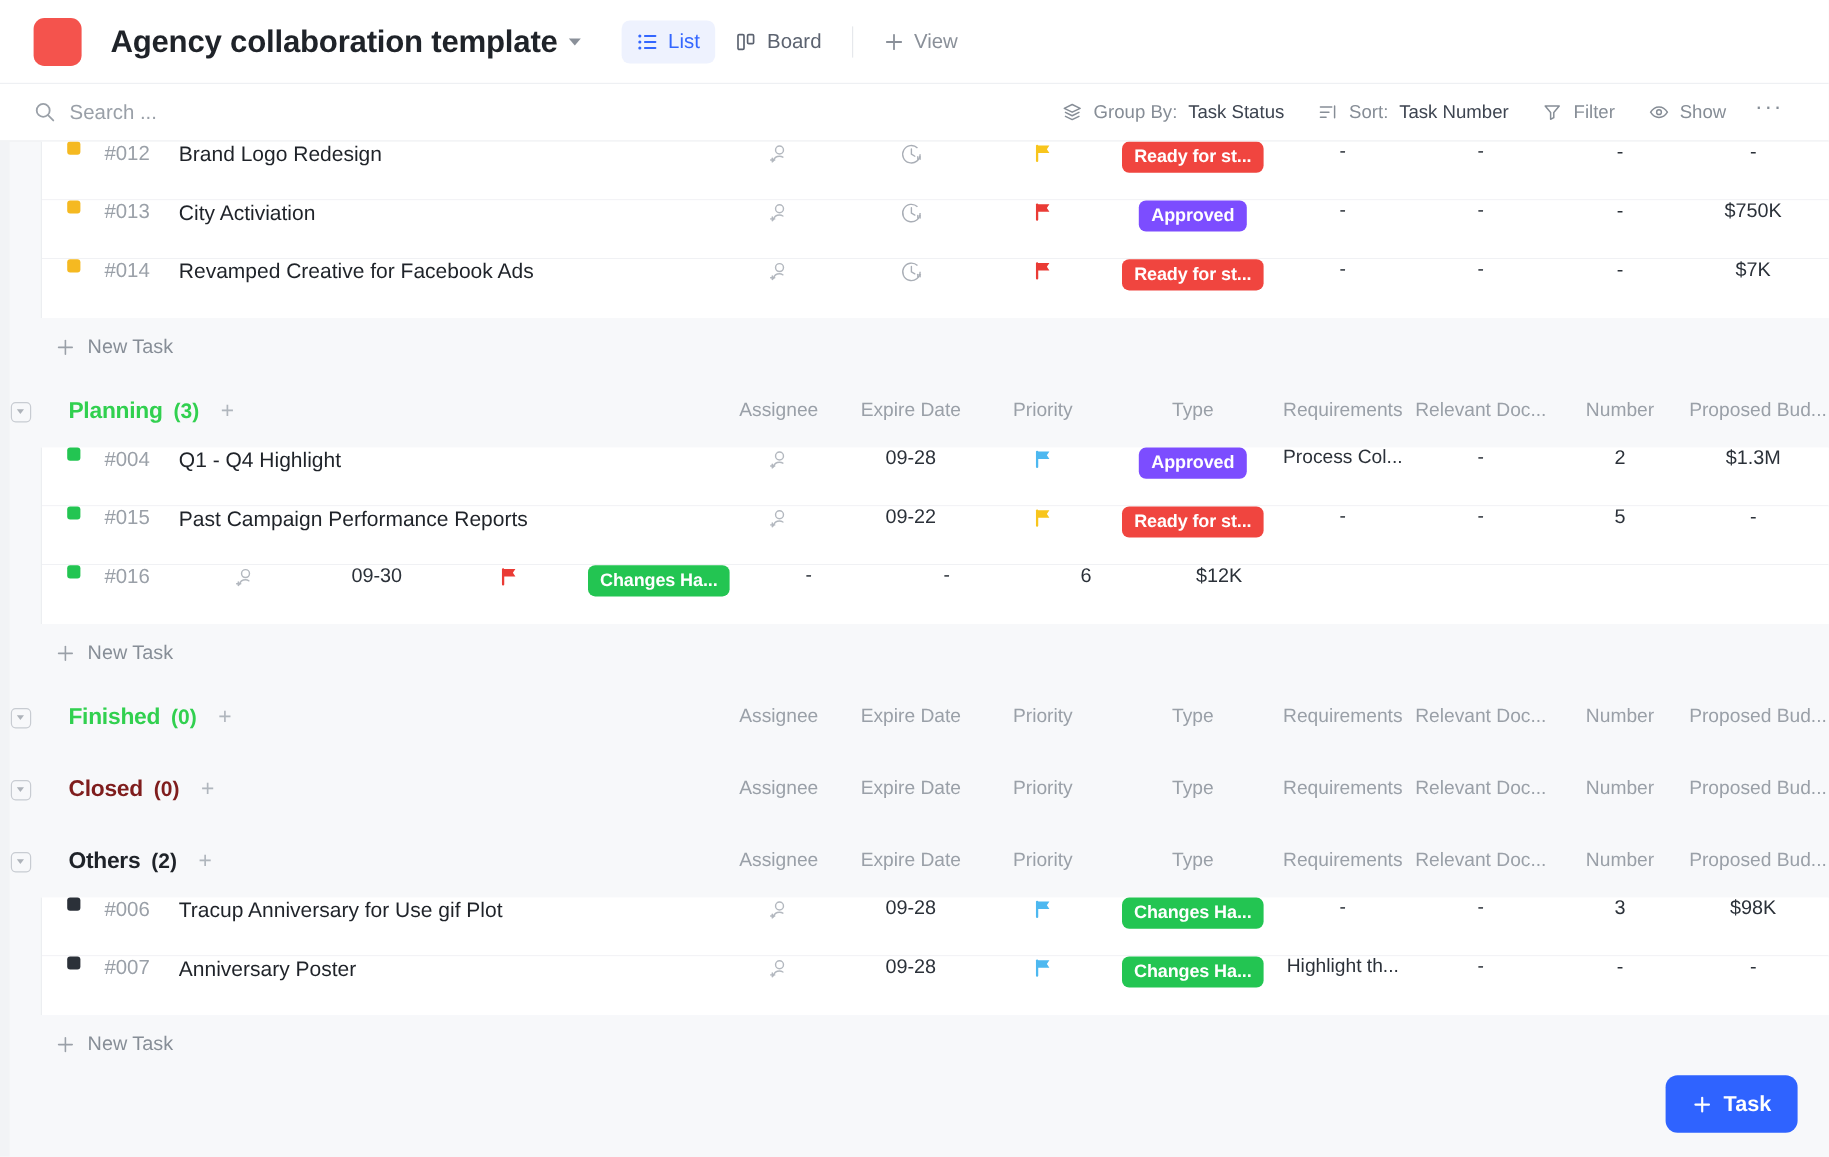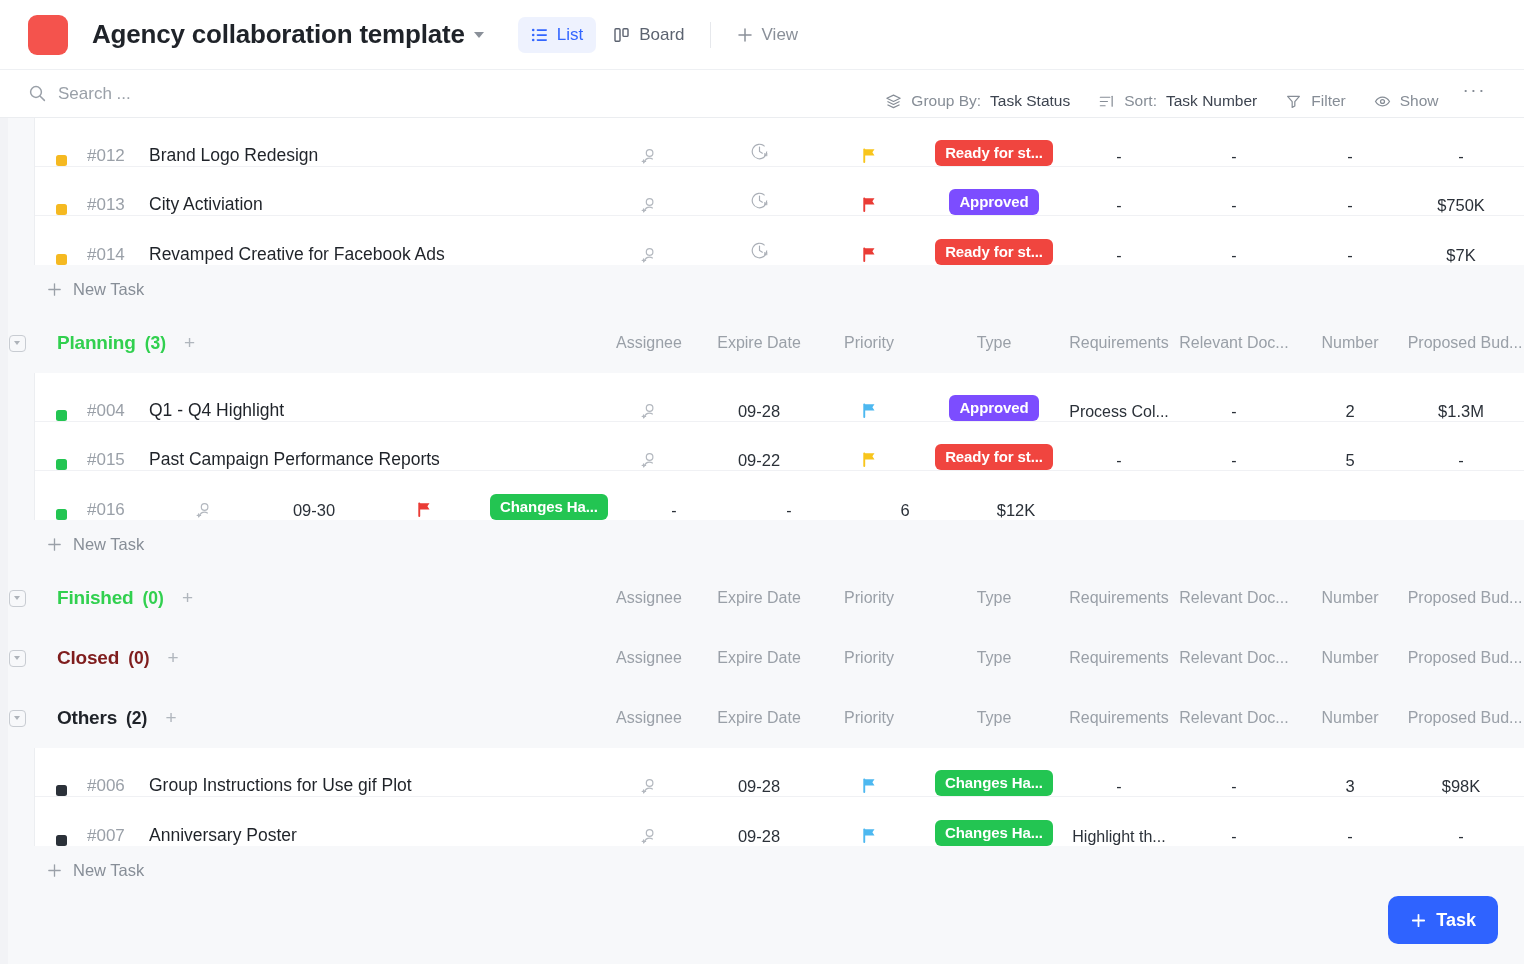--- a/index.html
+++ b/index.html
@@ -45,36 +45,36 @@
     padding:0 30px 0 28px; border-bottom:1px solid #ebedf0;
   }
   .search-box { display:flex; align-items:center; gap:11px; flex:1; }
   .search-input {
     border:none; outline:none; font-size:17px; color:#5b6168;
     font-family:inherit; background:transparent; width:280px;
   }
   .search-input::placeholder { color:#9aa0a8; }
   .tb-items { display:flex; align-items:center; gap:0px; }
   .tb-item {
-    display:flex; align-items:flex-end; gap:9px; font-size:15.5px; color:#5c6370;
+    display:flex; align-items:center; gap:9px; font-size:15.5px; color:#5c6370;
     padding:0 14px; height:32px; border-radius:6px; cursor:pointer; white-space:nowrap;
   }
   .tb-item .lbl-muted { color:#868d96; }
   .tb-item .lbl-strong { color:#3d4450; }
   .tb-dots { letter-spacing:1.5px; font-size:19px; color:#868d96; padding:0 8px 8px 10px; cursor:pointer; }
 
   
   .body { position:relative; height: calc(964px - 118px); overflow:hidden; }
   .leftrail { position:absolute; left:0; top:0; width:8px; height:100%; background:#f2f3f6; }
 
   .card {
     margin-left:34px; background:#fff; border-left:1px solid #eceef1;
   }
   .row {
-    display:flex; align-items:flex-end; height:49px;
+    display:flex; align-items:flex-start; height:49px;
     border-bottom:1px solid #f0f1f4; background:#fff;
   }
   .row:last-child { border-bottom:none; }
 
   .c-dot   { width:52px; display:flex; justify-content:center; align-items:center; }
   .dot { width:11px; height:11px; border-radius:2.5px; }
   .c-id    { width:62px; font-size:17px; color:#9aa0a8; }
   .c-name  { flex:1; font-size:17.5px; color:#1f2329; white-space:nowrap; overflow:hidden; text-overflow:ellipsis; padding-right:10px;}
   .c-assignee { width:110px; display:flex; justify-content:center; }
   .c-date   { width:110px; text-align:center; font-size:16.5px; color:#2b3139; }
@@ -575,21 +575,21 @@
             <div style="width:112px">Number</div>
             <div style="width:118px">Proposed Bud...</div>
           </div>
   </div>
         <div class="card">
           <div class="row">
     <div class="c-dot">
       <span class="dot" style="background:#2b3139"></span>
     </div>
     <div class="c-id">#006</div>
-    <div class="c-name">Group Instructions for Use gif Plot</div>
+    <div class="c-name">Tracup Anniversary for Use gif Plot</div>
     <div class="c-assignee">
               <span class="ic">
     <svg width="20" height="20" viewBox="0 0 20 20" fill="none" stroke="#b3b8bf" stroke-width="1.2" stroke-linecap="round">
       <circle cx="10.6" cy="7" r="3.3"></circle>
       <path d="M5.4 16.2c.7-2.5 2.9-4 5.2-4 1 0 2 .3 2.8.8"></path>
       <line x1="3.2" y1="15.4" x2="6.6" y2="15.4"></line>
                   <line x1="4.6" y1="13.9" x2="4.6" y2="16.9"></line>
     </svg>
               </span>
             </div>

